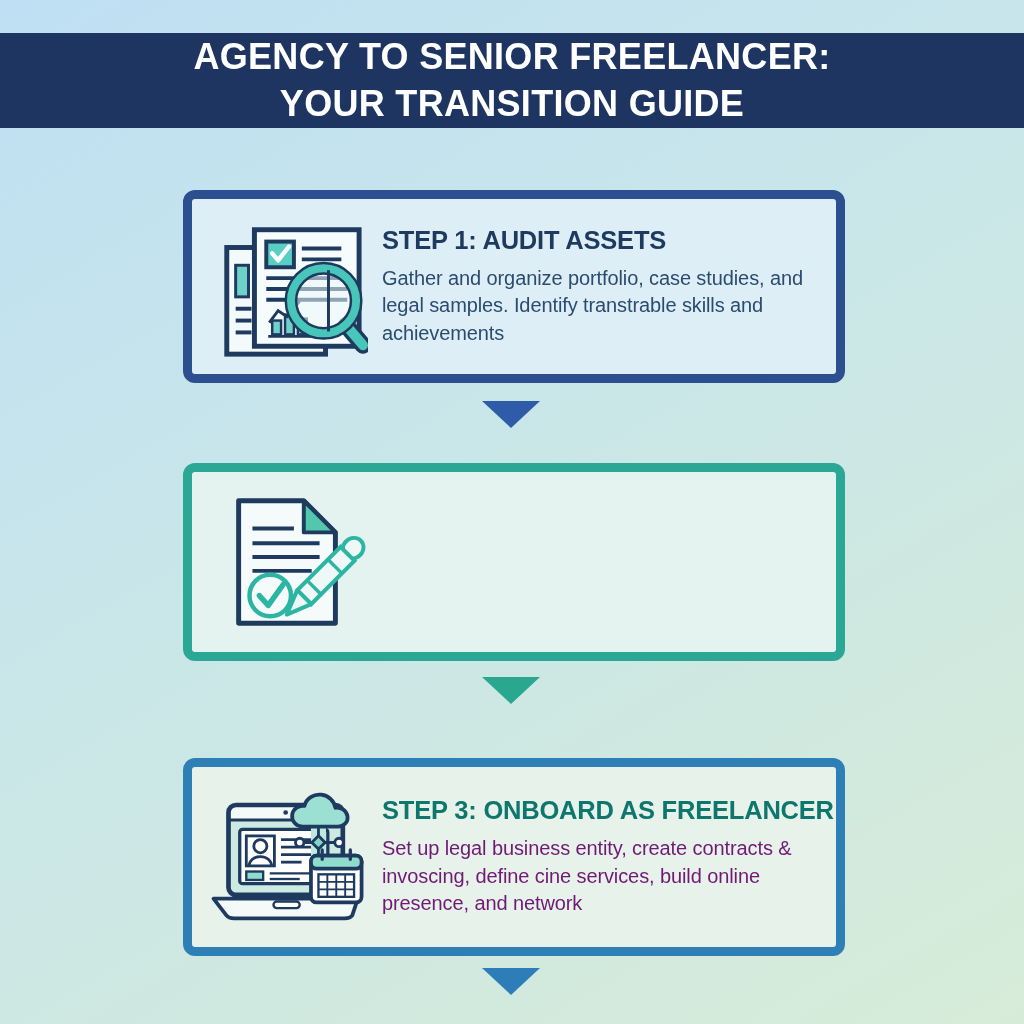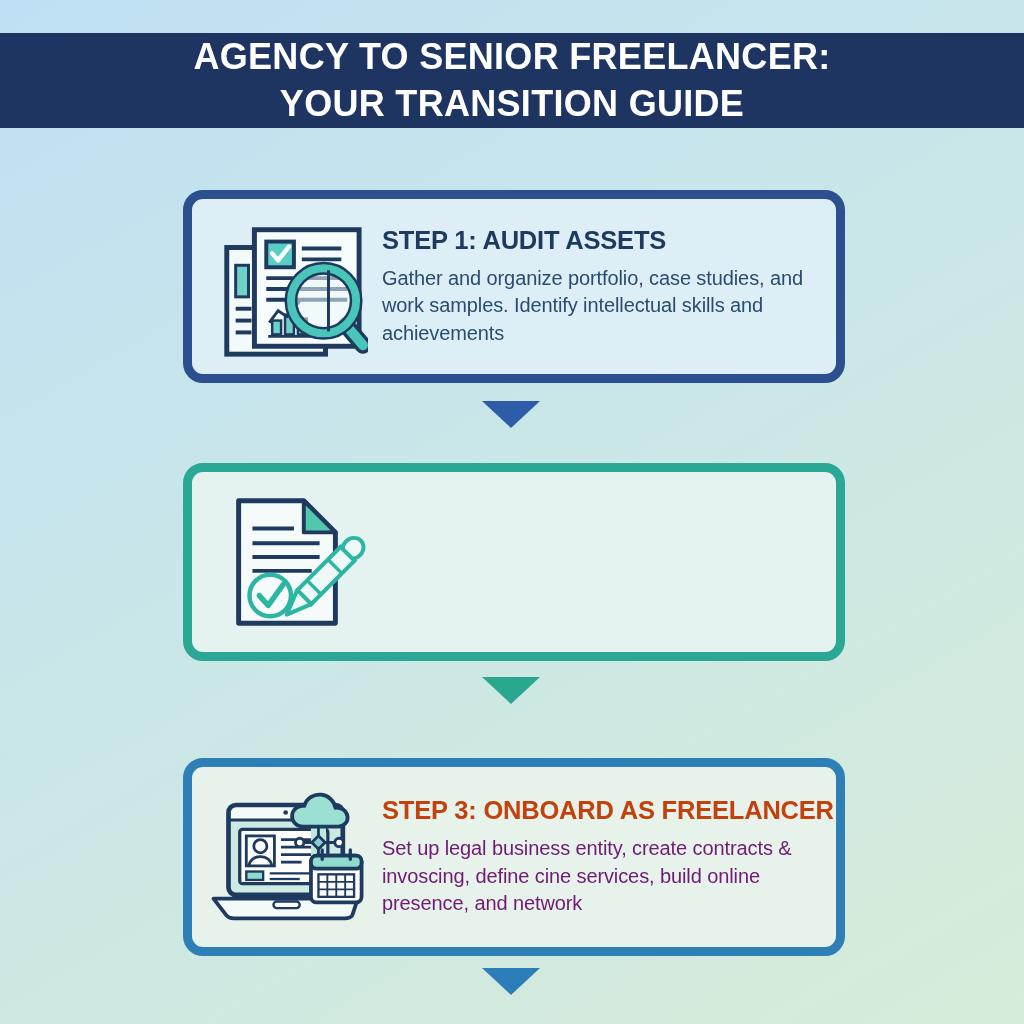--- a/index.html
+++ b/index.html
@@ -12,21 +12,21 @@
   .banner {
     position: absolute; top: 33px; left: 0; width: 100%; height: 95px;
     display: flex; flex-direction: column; justify-content: center; align-items: center;
   }
   .banner-line {
     font-weight: bold; font-size: 36px; line-height: 1.28; letter-spacing: 0.3px;
     text-align: center; white-space: nowrap;
   }
   .card {
     position: absolute; left: 183px; width: 662px;
-    border-style: solid; border-width: 9px; border-radius: 20px;
+    border-style: solid; border-width: 9px; border-radius: 12px;
     display: flex; align-items: center;
     padding: 12px 12px 12px 14px; gap: 12px;
   }
   .card-0 { top: 190px; height: 193px; }
   .card-1 { top: 463px; height: 198px; }
   .card-2 { top: 758px; height: 198px; }
   .icon-wrap {
     width: 164px; height: 162px; flex: 0 0 auto;
     display: flex; align-items: center; justify-content: center;
   }
@@ -83,21 +83,21 @@
       <line x1="139" y1="119" x2="156" y2="139" stroke="#49c6ba" stroke-width="10" stroke-linecap="round"></line>
       <circle cx="116" cy="94" r="33" fill="rgba(235,250,250,0.55)" stroke="#1e3a5f" stroke-width="13"></circle>
       <circle cx="116" cy="94" r="33" stroke="#49c6ba" stroke-width="8" fill="none"></circle>
       <line x1="121" y1="63" x2="121" y2="125" stroke="#1e3a5f" stroke-width="3"></line>
     </svg>
   </div>
   <div class="card-text">
     <h2 class="card-title" style="color: rgb(30, 58, 95);">
       <span class="accent" style="color: rgb(42, 161, 143);"></span><span>STEP 1: AUDIT ASSETS</span>
     </h2>
-    <p class="card-body" style="color: rgb(43, 76, 112);">Gather and organize portfolio, case studies, and work samples. Identify intellectual skills and achievements</p>
+    <p class="card-body" style="color: rgb(43, 76, 112);">Gather and organize portfolio, case studies, and legal samples. Identify transtrable skills and achievements</p>
   </div>
 </section>
 
 <div class="arrow arrow-0" style="border-top-color: rgb(46, 92, 168);"></div>
 
 <section class="card card-1" style="border-color: rgb(42, 168, 149); background-color: rgb(228, 243, 240);">
   <div class="icon-wrap">
     <svg width="160" height="158" viewBox="0 0 160 160" fill="none">
       <path d="M30 18 H96 L128 50 V142 H30 Z" fill="#f4fbfa" stroke="#1e3a5f" stroke-width="5" stroke-linejoin="round"></path>
       <path d="M96 18 V50 H128 Z" fill="#52c7ae" stroke="#1e3a5f" stroke-width="4" stroke-linejoin="round"></path>
@@ -154,20 +154,20 @@
       <line x1="154" y1="70" x2="154" y2="80" stroke="#1e3a5f" stroke-width="3.5" stroke-linecap="round"></line>
       <rect x="120" y="96" width="38" height="24" fill="#ffffff" stroke="#1e3a5f" stroke-width="2.5"></rect>
       <line x1="129.5" y1="96" x2="129.5" y2="120" stroke="#1e3a5f" stroke-width="2"></line>
       <line x1="139" y1="96" x2="139" y2="120" stroke="#1e3a5f" stroke-width="2"></line>
       <line x1="148.5" y1="96" x2="148.5" y2="120" stroke="#1e3a5f" stroke-width="2"></line>
       <line x1="120" y1="104" x2="158" y2="104" stroke="#1e3a5f" stroke-width="2"></line>
       <line x1="120" y1="112" x2="158" y2="112" stroke="#1e3a5f" stroke-width="2"></line>
     </svg>
   </div>
   <div class="card-text">
-    <h2 class="card-title" style="color: #c2410c;">
+    <h2 class="card-title" style="color: #0f766e;">
       <span class="accent" style="color: rgb(42, 161, 143);"></span><span>STEP 3: ONBOARD AS FREELANCER</span>
     </h2>
     <p class="card-body" style="color: #701a75;">Set up legal business entity, create contracts &amp; invoscing, define cine services, build online presence, and network</p>
   </div>
 </section>
 
 <div class="arrow arrow-2" style="border-top-color: rgb(45, 125, 184);"></div>
 
 </body></html>

